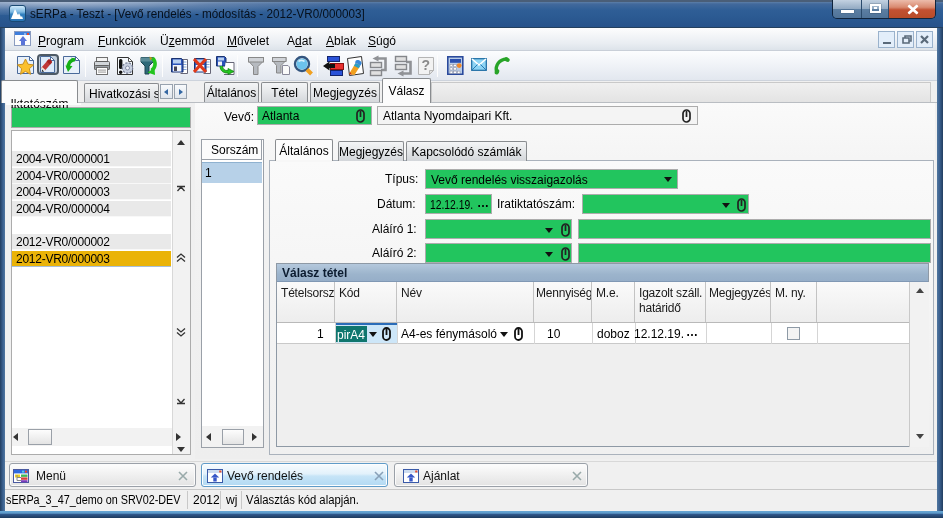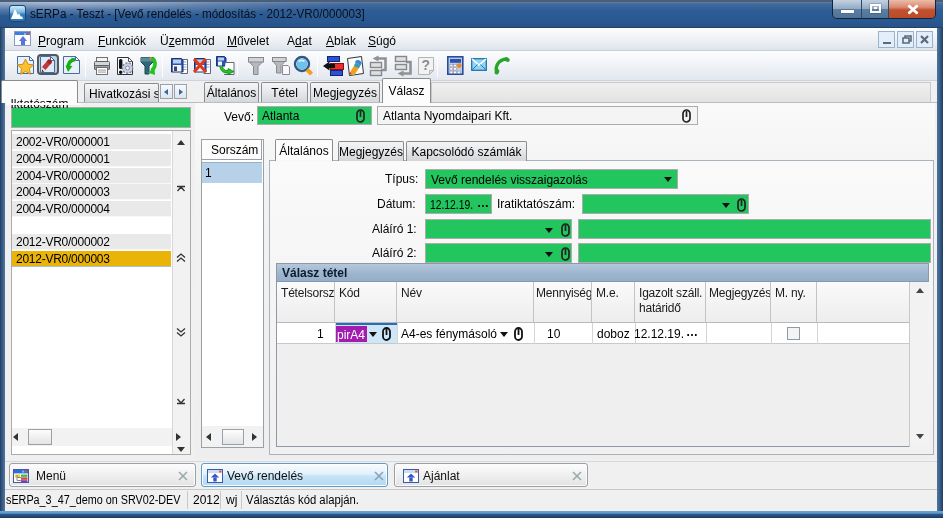--- a/index.html
+++ b/index.html
@@ -258,21 +258,20 @@
 <div class="a" style="left:5px;top:102px;width:932px;height:1px;background:#b9bdc2;z-index:1"></div>
 <div class="a" style="left:6px;top:103px;width:75px;height:2px;background:#fcfcfc;z-index:3"></div>
 <div class="a" style="left:383px;top:103px;width:47px;height:2px;background:#fcfcfc;z-index:3"></div>
 
 <div class="a" style="left:431px;top:82px;width:500px;height:20px;background:linear-gradient(#f0f0f0,#e3e3e3);border:1px solid #c9c9c9;border-bottom:none"></div>
 <div class="a" style="left:195px;top:103px;width:740px;height:356px;background:linear-gradient(180deg,#fafafa 0,#f2f2f2 25%,#eeeeee 100%)"></div>
 
 <div class="tbx" style="left:11px;top:107px;width:180px;height:21px"></div>
 <div class="tbx" style="left:11px;top:130px;width:180px;height:325px;background:#fff"></div>
 <div id="list" class="a" style="left:11px;top:131px;width:161px;height:322px;overflow:hidden">
-<div class="row" style="top:3px">2002-VR0/000001</div>
 <div class="row" style="top:20px">2004-VR0/000001</div>
 <div class="row" style="top:37px">2004-VR0/000002</div>
 <div class="row" style="top:53px">2004-VR0/000003</div>
 <div class="row" style="top:70px">2004-VR0/000004</div>
 <div class="row" style="top:103px">2012-VR0/000002</div>
 <div class="row" style="top:120px;background:#eab308;border-bottom-color:#a7bfd9">2012-VR0/000003</div>
 </div>
 
 <div class="a" style="left:172px;top:131px;width:18px;height:323px;background:#f2f2f2;border-left:1px solid #d8d8d8"></div>
 <div id="lsb">
@@ -376,21 +375,21 @@
       <div class="gl" style="left:120px;top:0;height:21px"></div>
       <div class="gl" style="left:257px;top:0;height:21px"></div>
       <div class="gl" style="left:315px;top:0;height:21px"></div>
       <div class="gl" style="left:358px;top:0;height:21px"></div>
       <div class="gl" style="left:429px;top:0;height:21px"></div>
       <div class="gl" style="left:494px;top:0;height:21px"></div>
       <div class="gl" style="left:540px;top:0;height:21px"></div>
   <div class="a" style="left:40px;top:4px">1</div>
 
   <div class="a" style="left:59px;top:0;width:61px;height:20px;background:#cde6f8;border-top:2px solid #2a6cb8">
-    <div class="a" style="left:0;top:1px;width:31px;height:16px;background:#a21caf;color:#fff;padding:2px 0 0 1px;overflow:hidden">pirA4</div>
+    <div class="a" style="left:0;top:1px;width:31px;height:16px;background:#0f766e;color:#fff;padding:2px 0 0 1px;overflow:hidden">pirA4</div>
     <div class="dn" style="left:33px;top:7px"></div>
     <svg class="a" style="left:45px;top:2px" width="11" height="14">
           <path d="M2 4.5 a3.5 3.5 0 0 1 7 0 l0 5 a3.5 3.5 0 0 1 -7 0 l0 -5" fill="none" stroke="#111" stroke-width="1.8"></path>
           <line x1="5.5" y1="2" x2="5.5" y2="8" stroke="#111" stroke-width="1.8"></line>
         </svg>
   </div>
   <div class="a" style="left:124px;top:4px">A4-es fénymásoló</div>
   <div class="dn" style="left:223px;top:9px"></div>
   <svg class="a" style="left:236px;top:4px" width="11" height="14">
         <path d="M2 4.5 a3.5 3.5 0 0 1 7 0 l0 5 a3.5 3.5 0 0 1 -7 0 l0 -5" fill="none" stroke="#111" stroke-width="1.8"></path>

